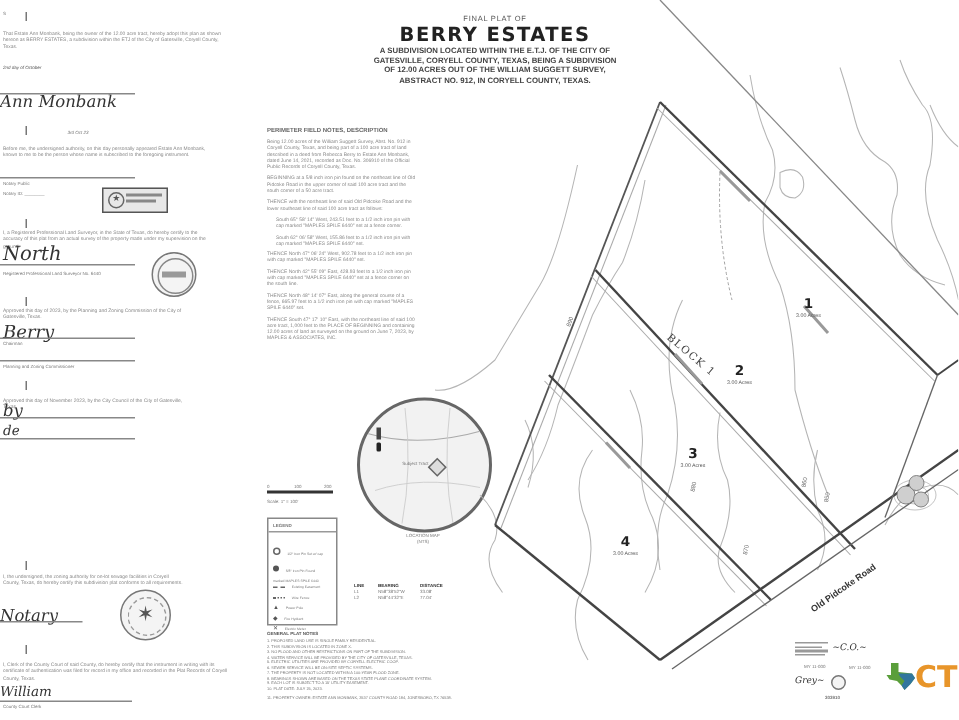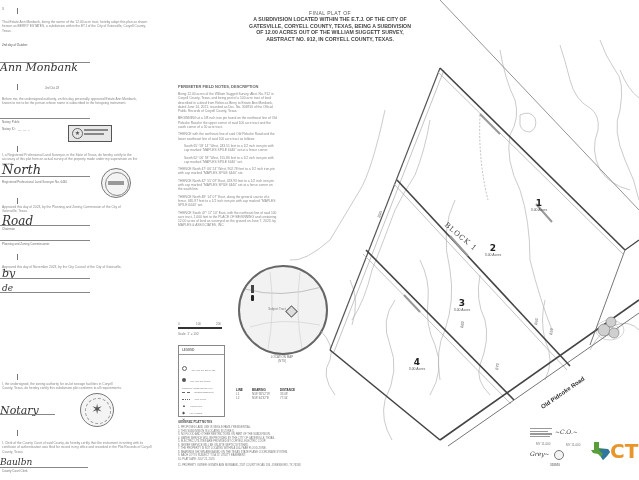--- a/index.html
+++ b/index.html
@@ -49,21 +49,21 @@
   <div class="sig" style="left:2px;top:162px;font-size:13px;">North</div>
   <div class="sigline" style="left:0;top:176px;width:90px;"></div>
   <div class="abs tiny" style="left:2px;top:180px;">Registered Professional Land Surveyor No. 6440</div>
   <div class="seal" style="left:101px;top:168px;width:28px;height:28px;">
     <div class="abs" style="left:3px;top:3px;width:22px;height:22px;border-radius:50%;border:0.8px solid #888;"></div>
     <div class="abs" style="left:6px;top:12px;width:16px;height:4px;background:#999;"></div>
   </div>
 
   <div class="abs" style="left:17px;top:198px;width:1px;height:6px;background:#777;"></div>
   <div class="abs para" style="left:2px;top:205px;width:125px;">Approved this day of 2023, by the Planning and Zoning Commission of the City of Gatesville, Texas.</div>
-  <div class="sig" style="left:2px;top:214px;font-size:12px;">Road</div>
+  <div class="sig" style="left:2px;top:214px;font-size:12px;">Berry</div>
   <div class="sigline" style="left:0;top:225px;width:90px;"></div>
   <div class="abs tiny" style="left:2px;top:227px;">Chairman</div>
   <div class="sigline" style="left:0;top:240px;width:90px;"></div>
   <div class="abs tiny" style="left:2px;top:242px;">Planning and Zoning Commissioner</div>
 
   <div class="abs" style="left:17px;top:254px;width:1px;height:6px;background:#777;"></div>
   <div class="abs para" style="left:2px;top:265px;width:125px;">Approved this day of November 2023, by the City Council of the City of Gatesville, Texas.</div>
   <div class="sig" style="left:2px;top:267px;font-size:11px;">by</div>
   <div class="sigline" style="left:0;top:278px;width:90px;"></div>
   <div class="sig" style="left:2px;top:283px;font-size:9px;">de</div>
@@ -73,27 +73,28 @@
   <div class="abs para" style="left:2px;top:382px;width:120px;">I, the undersigned, the zoning authority for on-lot sewage facilities in Coryell County, Texas, do hereby certify this subdivision plat conforms to all requirements.</div>
   <div class="sig" style="left:0px;top:404px;font-size:11px;">Notary</div>
   <div class="sigline" style="left:0;top:414px;width:55px;"></div>
   <div class="seal" style="left:80px;top:393px;width:32px;height:32px;">
     <div class="abs" style="left:4px;top:4px;width:24px;height:24px;border-radius:50%;border:0.8px dashed #999;"></div>
     <div class="abs" style="left:8px;top:7px;width:16px;height:16px;font-size:14px;line-height:16px;text-align:center;color:#555;">✶</div>
   </div>
 
   <div class="abs" style="left:17px;top:430px;width:1px;height:6px;background:#777;"></div>
   <div class="abs para" style="left:2px;top:441px;width:150px;">I, Clerk of the County Court of said County, do hereby certify that the instrument in writing with its certificate of authentication was filed for record in my office and recorded in the Plat Records of Coryell County, Texas.</div>
-  <div class="sig" style="left:0px;top:457px;font-size:9px;">Baulbn</div>
+  <div class="sig" style="left:0px;top:457px;font-size:9px;">William</div>
   <div class="sigline" style="left:0;top:467px;width:88px;"></div>
   <div class="abs tiny" style="left:2px;top:469px;">County Court Clerk</div>
 </div>
 
 <div class="abs" style="left:235px;top:10px;width:190px;">
   <div class="title-pre">FINAL PLAT OF</div>
+  <div class="title-main">BERRY ESTATES</div>
   <div class="title-sub">A SUBDIVISION LOCATED WITHIN THE E.T.J. OF THE CITY OF</div>
   <div class="title-sub">GATESVILLE, CORYELL COUNTY, TEXAS, BEING A SUBDIVISION</div>
   <div class="title-sub">OF 12.00 ACRES OUT OF THE WILLIAM SUGGETT SURVEY,</div>
   <div class="title-sub">ABSTRACT NO. 912, IN CORYELL COUNTY, TEXAS.</div>
 </div>
 
 <div class="abs" style="left:178px;top:84px;width:100px;">
   <div class="small" style="font-weight:bold;margin-bottom:3px;">PERIMETER FIELD NOTES, DESCRIPTION</div>
   <div class="para" style="margin-bottom:3px;">Being 12.00 acres of the William Suggett Survey, Abst. No. 912 in Coryell County, Texas, and being part of a 100 acre tract of land described in a deed from Rebecca Berry to Estate Ann Monbank, dated June 14, 2021, recorded as Doc. No. 306910 of the Official Public Records of Coryell County, Texas.</div>
   <div class="para" style="margin-bottom:3px;">BEGINNING at a 5/8 inch iron pin found on the northeast line of Old Pidcoke Road in the upper corner of said 100 acre tract and the south corner of a 50 acre tract.</div>

